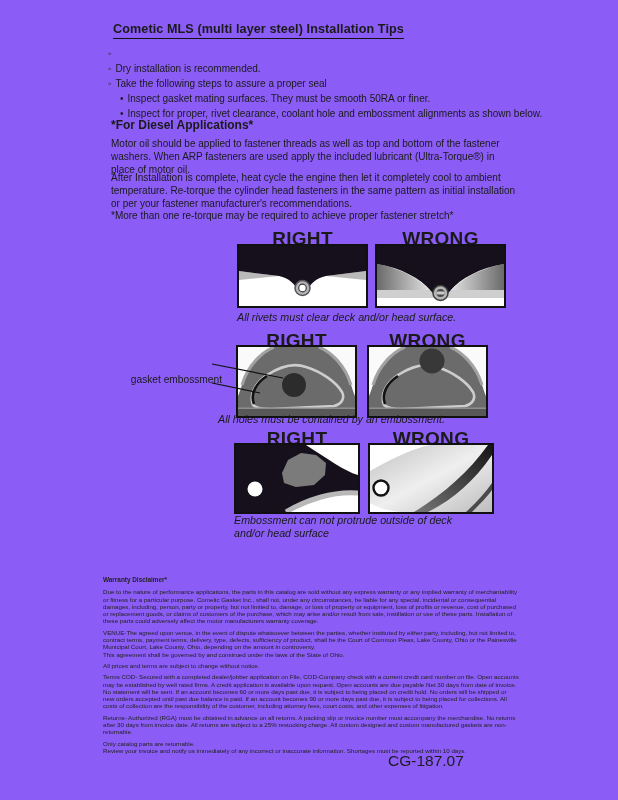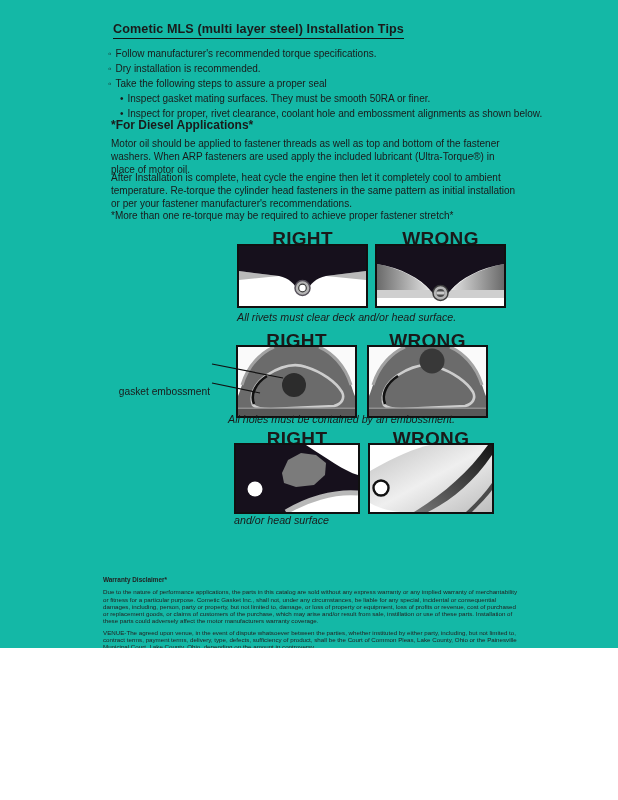--- a/index.html
+++ b/index.html
@@ -1,18 +1,18 @@
 <!DOCTYPE html>
 <html><head>
 <meta charset="utf-8">
 <style>
   * { margin:0; padding:0; box-sizing:border-box; }
   html,body { background:#fff; }
   body { width:618px; height:800px; font-family:"Liberation Sans", sans-serif; color:#1a1a1a; }
-  .page { position:relative; width:618px; height:648px; background:#14b8a6; overflow:hidden; }
+  .page { position:relative; width:618px; height:800px; background:#8b5cf6; overflow:hidden; }
   .abs { position:absolute; }
 
   .title { left:113px; top:22px; font-size:12.6px; font-weight:bold; border-bottom:1.7px solid #111; padding-bottom:2px; letter-spacing:.1px; }
 
   .tips { left:108px; top:46px; font-size:10px; }
   .tip { display:flex; line-height:15px; }
   .tip .m1 { font-size:10px; margin-right:4px; }
   .tip.sub { padding-left:12px; }
   .tip .m2 { margin-right:4px; }
 
@@ -26,23 +26,23 @@
   .dg-cap { font-size:10.7px; line-height:13px;font-style:italic; }
   .cap-line { display:block; }
 
   .h1r { left:237px; top:228px; width:131px; } .h1w { left:375px; top:228px; width:131px; }
   .b1r { left:237px; top:244px; width:131px; height:64px; } .b1w { left:375px; top:244px; width:131px; height:64px; }
   .cap1 { left:237px; top:311px; }
 
   .h2r { left:236px; top:330px; width:121px; } .h2w { left:367px; top:330px; width:121px; }
   .b2r { left:236px; top:345px; width:121px; height:73px; } .b2w { left:367px; top:345px; width:121px; height:73px; }
   .lbl { font-size:10.2px; line-height:11.5px; text-align:right; width:114px; }
-  .lblA { left:96px; top:339px; } .lblB { left:96px; top:374px;margin-top:12px; }
+  .lblA { left:96px; top:339px; } .lblB { left:108px; top:374px; }
   .leads { left:205px; top:352px; width:100px; height:45px; pointer-events:none; }
-  .cap2 { left:228px; top:413px; }
+  .cap2 { left:218px; top:413px; }
 
   .h3r { left:234px; top:428px; width:126px; } .h3w { left:368px; top:428px; width:126px; }
   .b3r { left:234px; top:443px; width:126px; height:71px; } .b3w { left:368px; top:443px; width:126px; height:71px; }
   .cap3 { left:234px; top:514px; }
 
   .disclaimer { left:103px; top:576px; width:416px; font-size:6.2px; line-height:7.3px; color:#222; }
   .d-head { font-weight:bold; font-size:6.4px; margin-bottom:5px; }
   .dp { margin-bottom:4px; }
   .dp.tight { margin-bottom:0; }
 
@@ -51,21 +51,20 @@
 </head>
 <body>
 
 <div class="page">
 
   <h1 class="abs title">Cometic MLS (multi layer steel) Installation Tips</h1>
 
   <div class="abs tips">
     <div class="tip">
       <span class="m1">◦</span>
-      <span>Follow manufacturer's recommended torque specifications.</span>
     </div>
     <div class="tip">
       <span class="m1">◦</span>
       <span>Dry installation is recommended.</span>
     </div>
     <div class="tip">
       <span class="m1">◦</span>
       <span>Take the following steps to assure a proper seal</span>
     </div>
     <div class="tip sub">
@@ -181,20 +180,21 @@
           </linearGradient>
       </defs>
       <rect width="122" height="67" fill="#ffffff"></rect>
       <path d="M0,26 C26,11 46,3 60,0 L122,0 L122,67 L30,67 C20,66 8,63 0,58 Z" fill="url(#g3)"></path>
       <path d="M44,67 C72,50 98,28 118,0 L122,0 L122,10 C103,38 80,56 58,67 Z" fill="url(#g3d)"></path>
       <path d="M96,67 C106,58 115,48 122,38 L122,45 C117,52 108,61 102,67 Z" fill="#4a4a4a"></path>
       <circle cx="11" cy="43" r="7.5" fill="#ffffff" stroke="#111" stroke-width="2.4"></circle>
     </svg>
   </div>
   <div class="abs dg-cap cap3">
+    <span class="cap-line">Embossment can not protrude outside of deck</span>
     <span class="cap-line">and/or head surface</span>
   </div>
 
   <div class="abs disclaimer">
     <div class="d-head">Warranty Disclaimer*</div>
     <p class="dp">Due to the nature of performance applications, the parts in this catalog are sold without any express warranty or any implied warranty of merchantability or fitness for a particular purpose.  Cometic Gasket Inc., shall not, under any circumstances, be liable for any special, incidental or consequential damages, including, person, party or property, but not limited to, damage, or loss of property or equipment, loss of profits or revenue, cost of purchased or replacement goods, or claims of customers of the purchase, which may arise and/or result from sale, instillation or use of these parts.  Installation of these parts could adversely affect the motor manufacturers warranty coverage.</p>
     <p class="dp tight">VENUE-The agreed upon venue, in the event of dispute whatsoever between the parties, whether instituted by either party, including, but not limited to, contract terms, payment terms, delivery, type, defects, sufficiency of product, shall be the Court of Common Pleas, Lake County, Ohio or the Painesville Municipal Court, Lake County, Ohio, depending on the amount in controversy.</p>
     <p class="dp">This agreement shall be governed by and construed under the laws of the State of Ohio.</p>
     <p class="dp">All prices and terms are subject to change without notice.</p>
     <p class="dp">Terms COD- Secured with a completed dealer/jobber application on File, COD-Company check with a current credit card number on file.  Open accounts may be established by well rated firms.  A credit application is available upon request.  Open accounts are due payable Net 30 days from date of invoice.  No statement will be sent.  If an account becomes 60 or more days past due, it is subject to being placed on credit hold.  No orders will be shipped or new orders accepted until past due balance is paid.  If an account becomes 90 or more days past due, it is subject to being placed for collections.  All costs of collection are the responsibility of the customer, including attorney fees, court costs, and other expenses of litigation.</p>

